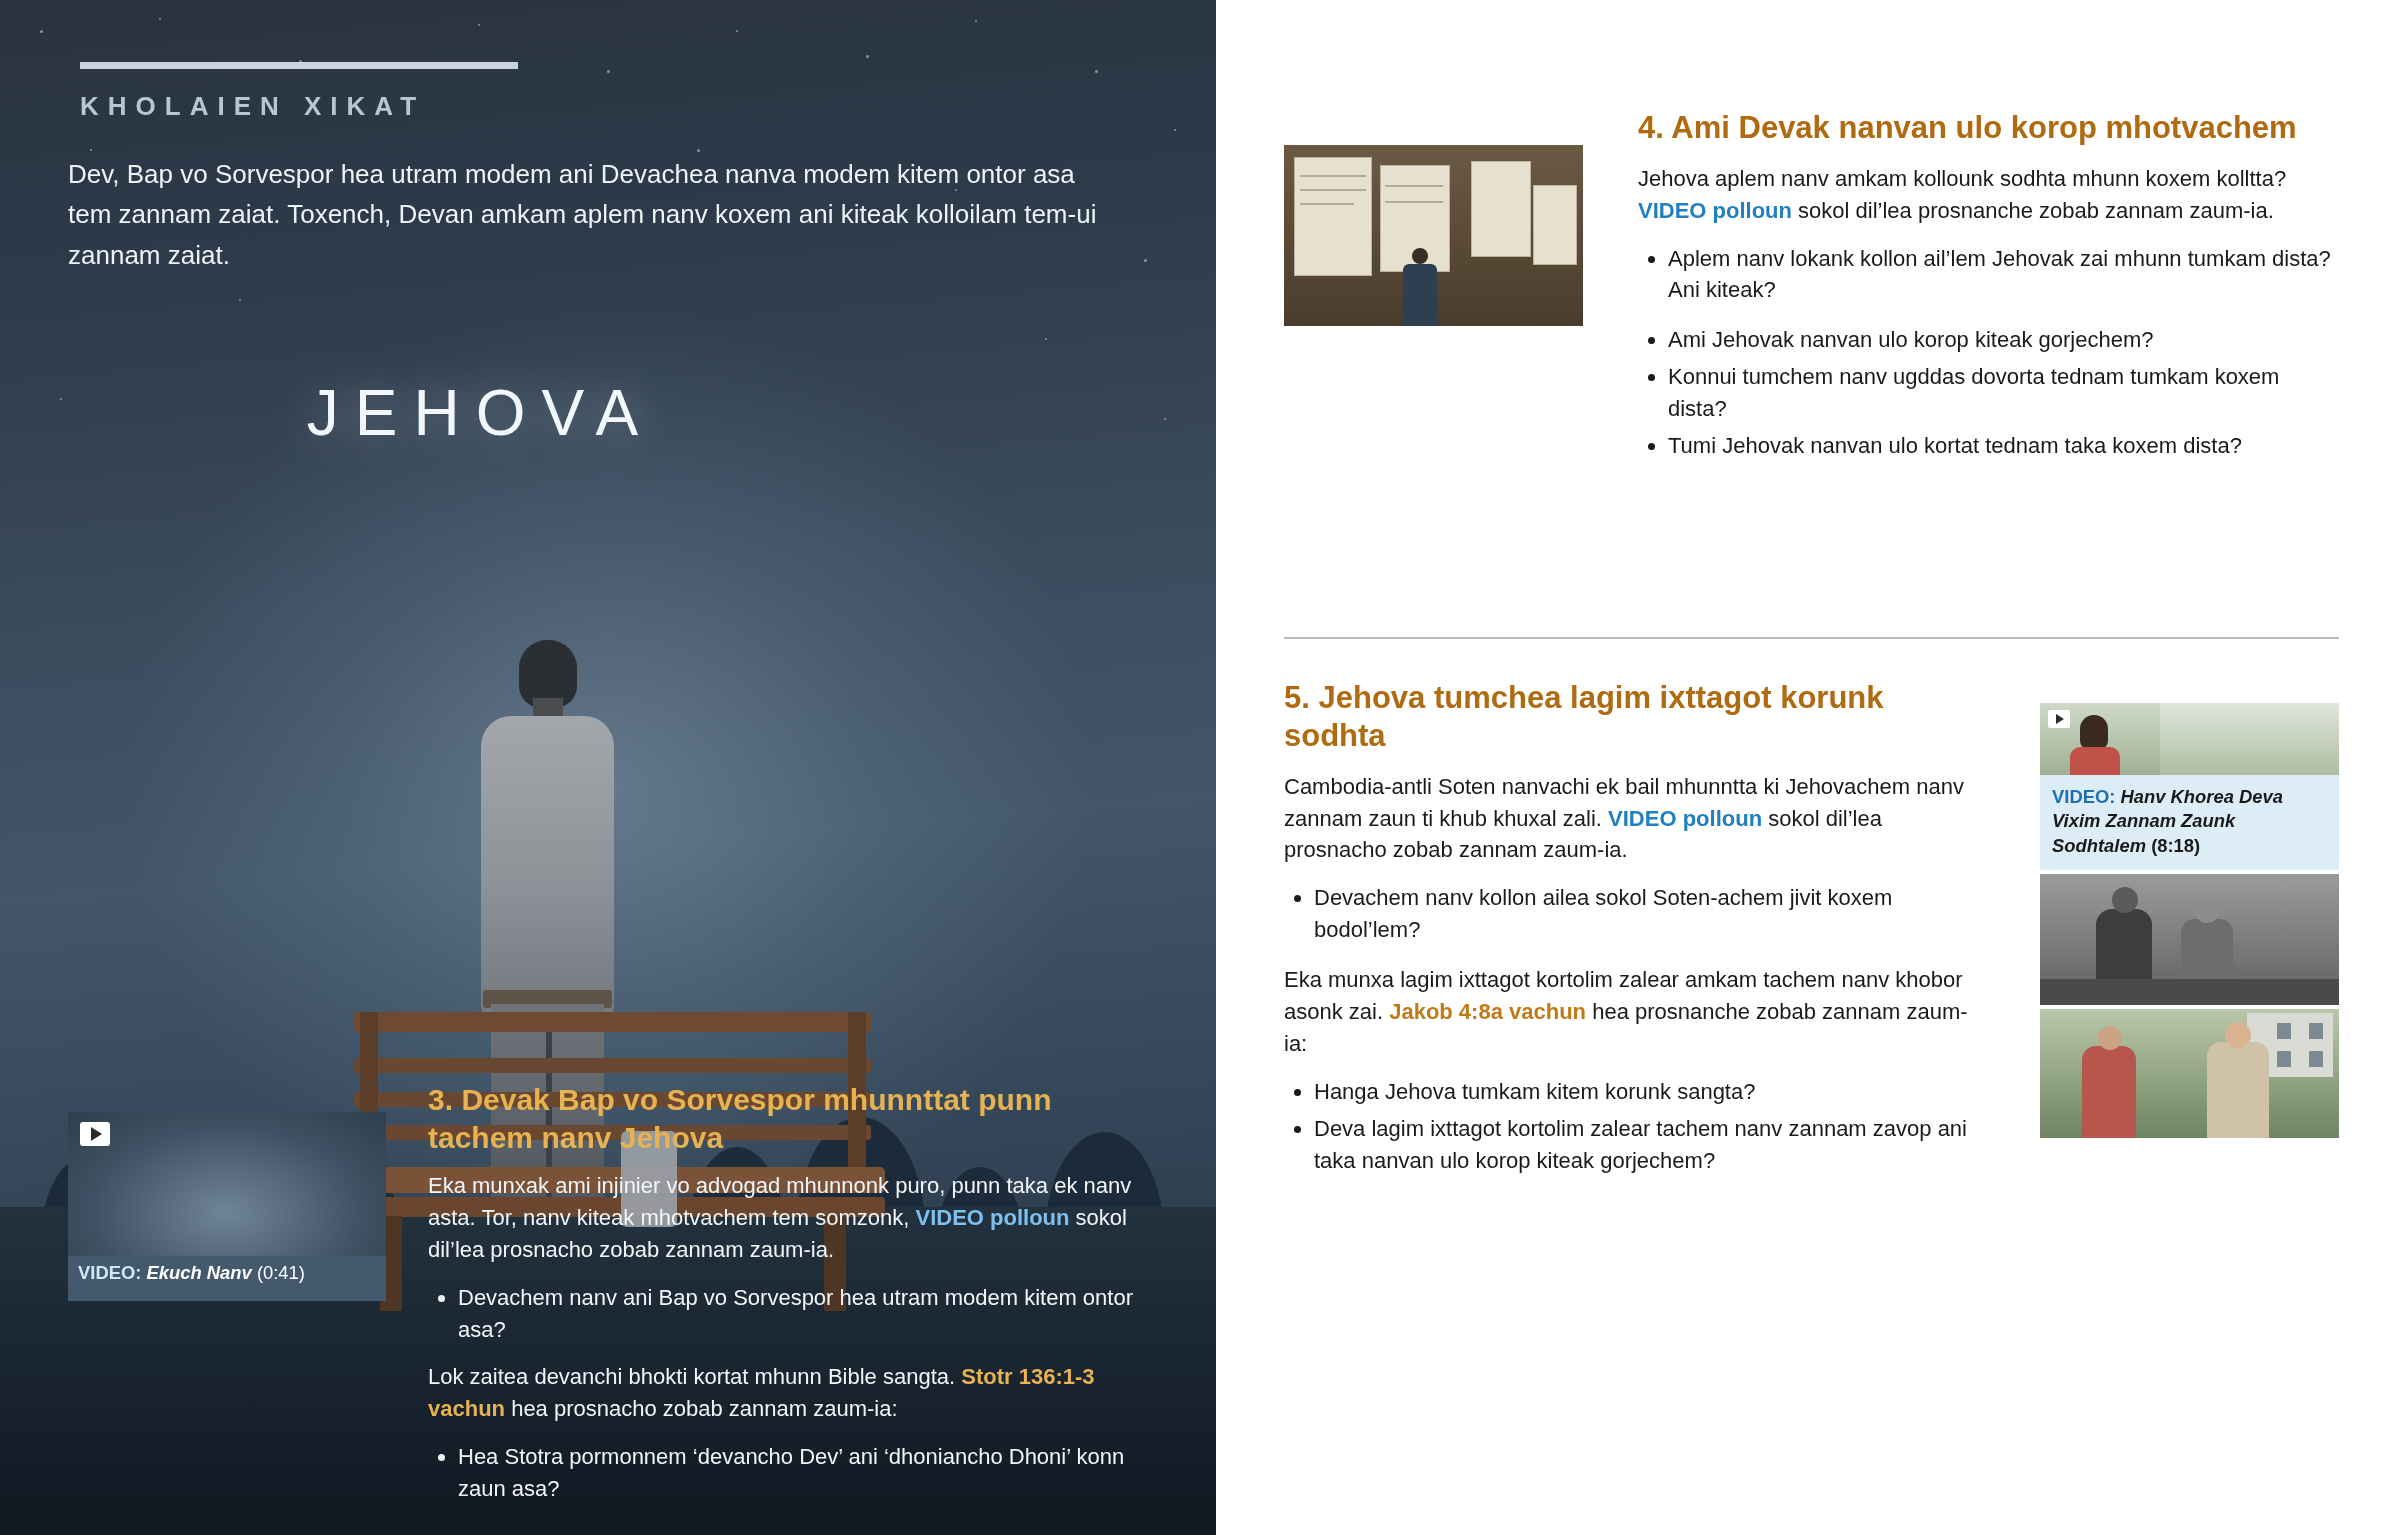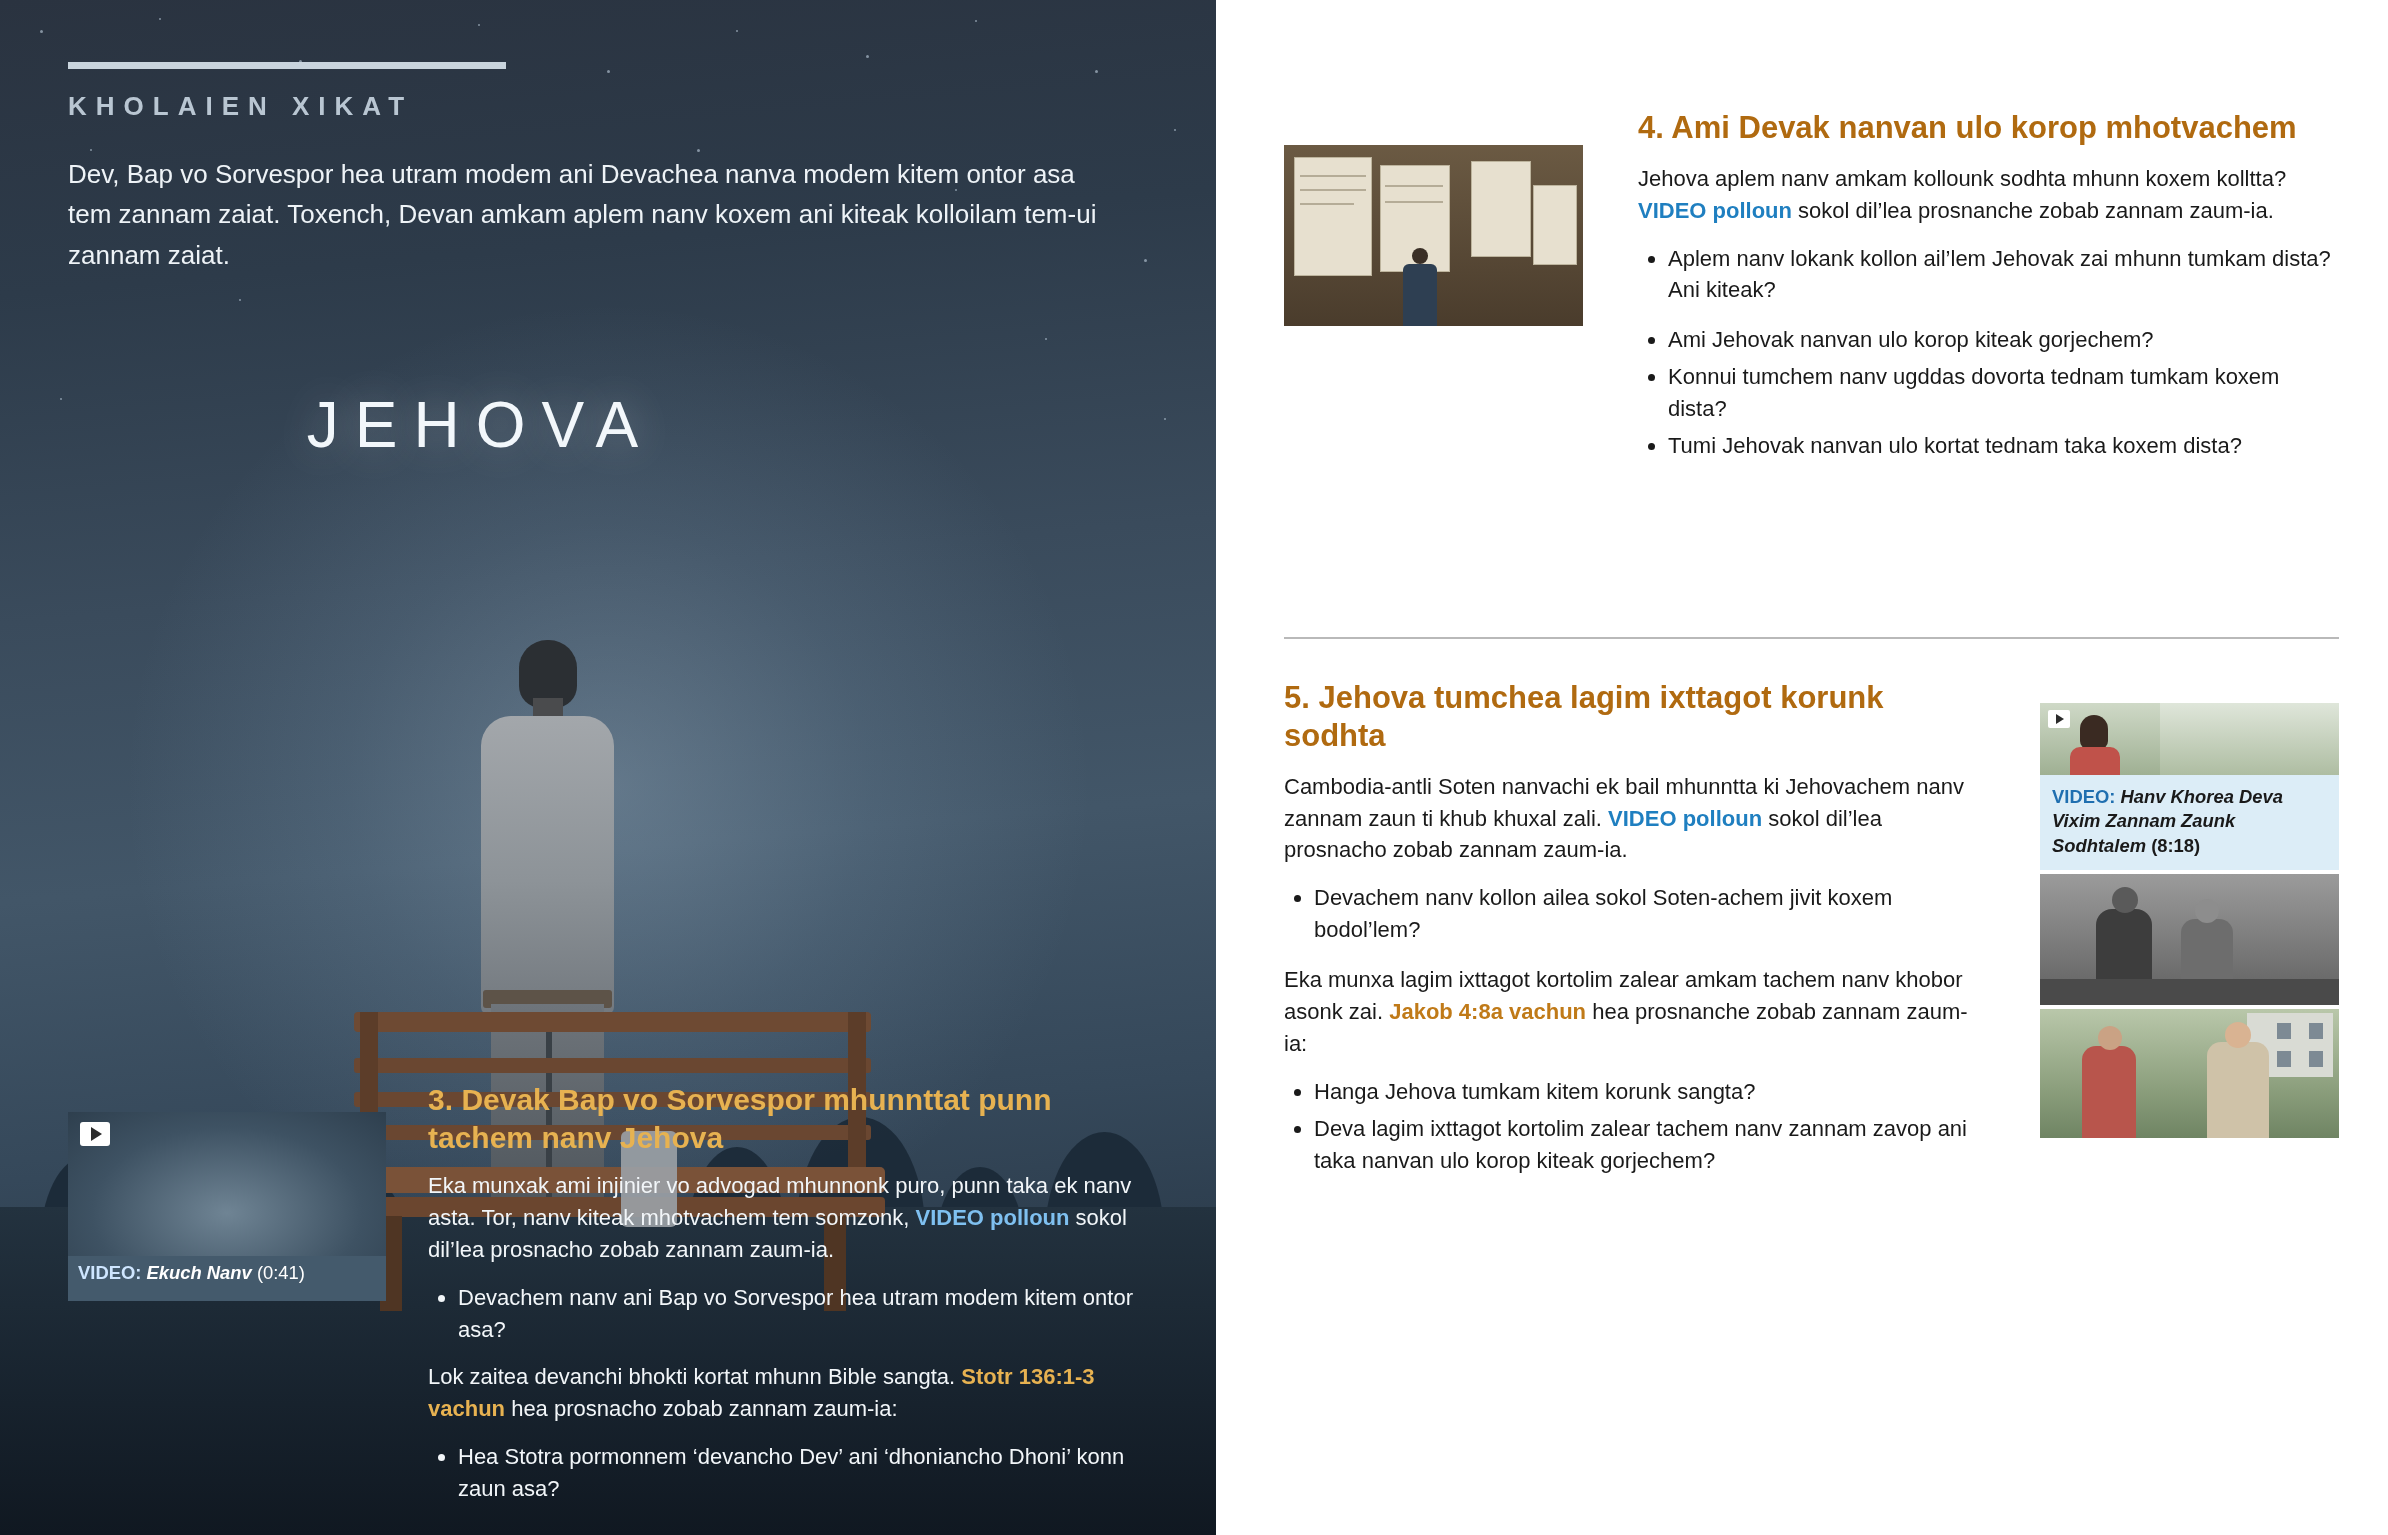--- a/index.html
+++ b/index.html
@@ -41,35 +41,35 @@
     background: linear-gradient(180deg, #23323f 0%, #17222d 60%, #101821 100%);
   }
   .tree {
     position: absolute; bottom: 229px;
     background: #1b2a38;
     border-radius: 50% 50% 46% 46% / 60% 60% 40% 40%;
     opacity: .95;
   }
 
   .kicker {
-    position: absolute; left: 68px; top: 62px;
+    position: absolute; left: 80px; top: 62px;
     width: 438px;
   }
   .kicker .rule {
     width: 438px; height: 7px; background: #c9d4dd; margin-bottom: 22px;
   }
   .kicker .ktext {
     color: #b9c6d2; font-size: 26px; letter-spacing: 9px; font-weight: 700;
   }
   .intro {
     position: absolute; left: 68px; top: 154px; width: 1045px;
     color: #eef3f7; font-size: 26px; line-height: 1.55;
   }
   .jehova-word {
-    position: absolute; left: 0; top: 388px; width: 961px;
+    position: absolute; left: 0; top: 376px; width: 961px;
     text-align: center;
     color: #f2f7fb; font-size: 64px; letter-spacing: 16px; font-weight: 400;
     text-shadow: 0 0 40px rgba(255,255,255,.35);
   }
 
   
   .man { position: absolute; left: 453px; bottom: 338px; width: 189px; height: 557px; }
   .man .head { position: absolute; left: 66px; top: 0; width: 58px; height: 68px; background: #2b2f33; border-radius: 28px 28px 22px 22px; }
   .man .neck { position: absolute; left: 80px; top: 58px; width: 30px; height: 26px; background: #4a4b4d; }
   .man .torso {

